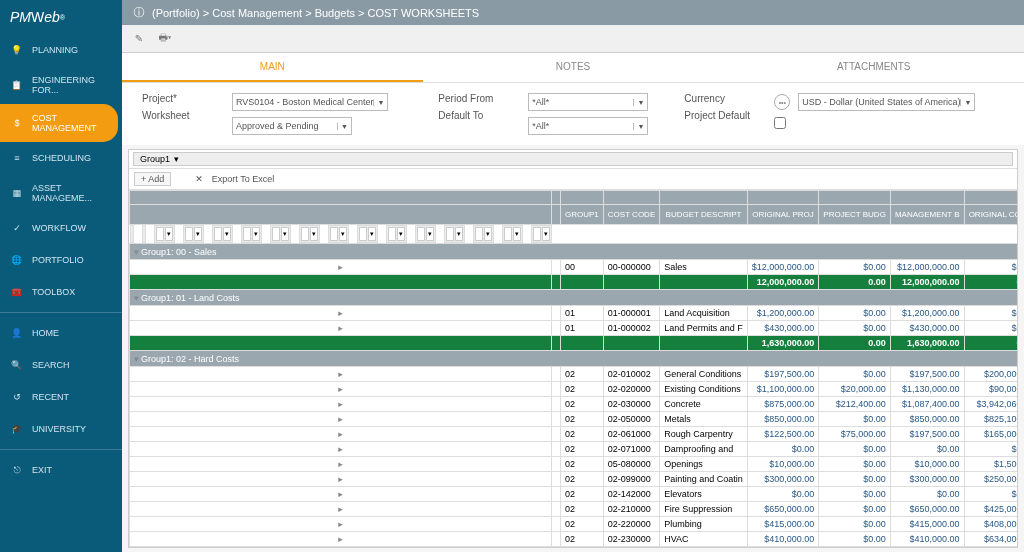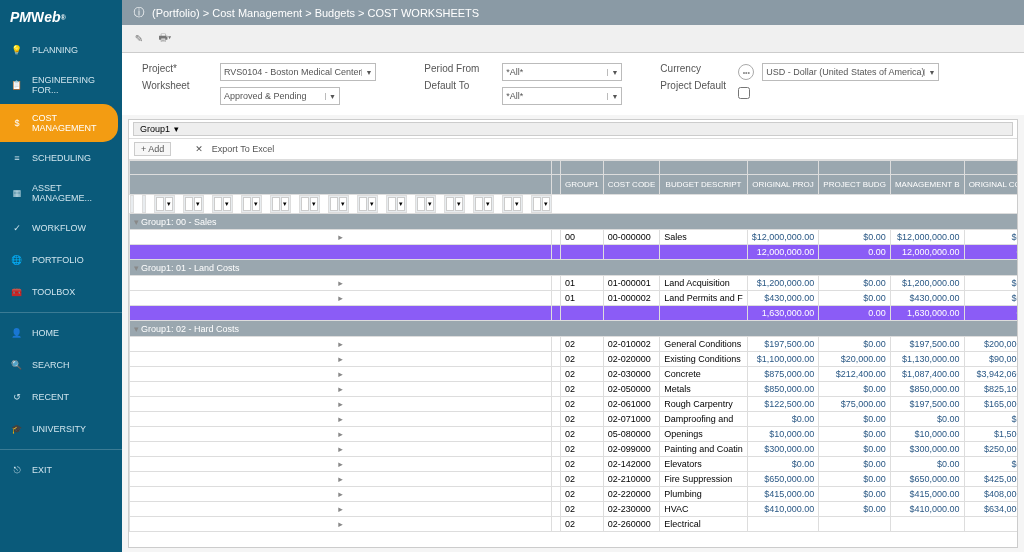--- a/index.html
+++ b/index.html
@@ -1,50 +1,50 @@
 <!DOCTYPE html>
 <html><head>
 <meta charset="utf-8">
 <style>
 *{box-sizing:border-box;margin:0;padding:0;font-family:Arial,Helvetica,sans-serif}
 body{background:#e8e8e8;font-size:10px;overflow:hidden}
 .app{display:flex;height:552px;width:1024px}
 .sidebar{width:122px;background:#0a5a7a;color:#fff;display:flex;flex-direction:column;flex-shrink:0}
-.logo{height:34px;display:flex;align-items:center;padding:16px 10px;font-size:14px;font-weight:bold;color:#fff;font-style:italic}
+.logo{height:34px;display:flex;align-items:center;padding:16px 10px;font-size:14px;font-weight:normal;color:#fff;font-style:italic}
 .logo span{font-style:normal}
 .nav-item{display:flex;align-items:center;gap:8px;padding:9px 10px;color:#d0e5ee;font-size:9px;cursor:pointer}
 .nav-item.active{background:#f39c12;color:#fff;border-radius:0 15px 15px 0;margin-right:4px}
 .nav-divider{height:1px;background:rgba(255,255,255,0.2);margin:4px 0}
 .icon{width:14px;height:14px;display:flex;align-items:center;justify-content:center;flex-shrink:0}
 .main{flex:1;display:flex;flex-direction:column;background:#f5f5f5;min-width:0}
 .breadcrumb-bar{height:25px;background:#8a9aa5;display:flex;align-items:center;padding:0 10px;color:#fff;font-size:11px;gap:6px}
 .toolbar{height:28px;background:#f0f0f0;border-bottom:1px solid #ccc;display:flex;align-items:center;padding:0 10px;gap:12px;color:#777}
 .tabs{display:flex;background:#fff;border-bottom:1px solid #ddd}
 .tab{flex:1;text-align:center;padding:8px;font-size:10px;color:#888;cursor:pointer}
 .tab.active{color:#f39c12;border-bottom:2px solid #f39c12}
-.filters{display:flex;padding:10px 20px;gap:8px;background:#fff;font-size:10px;color:#555;align-items:flex-start;flex-wrap:wrap}
+.filters{display:flex;padding:10px 20px;gap:20px;background:#fff;font-size:10px;color:#555;align-items:flex-start;flex-wrap:wrap}
 .filter-col{display:flex;flex-direction:column;gap:6px}
 .filter-row{display:flex;align-items:center;gap:8px}
 .filter-row label{width:70px}
 .sel{border:1px solid #bbb;height:18px;min-width:120px;background:#fff;display:flex;align-items:center;justify-content:space-between;padding:0 3px;font-size:9px}
 .sel .arr{border-left:1px solid #bbb;padding-left:3px;font-size:7px}
 .grid-wrap{margin:4px 6px;background:#fff;border:1px solid #ccc;flex:1;display:flex;flex-direction:column;min-height:0}
 .grid-toolbar{display:flex;align-items:center;gap:24px;padding:3px 5px;border-bottom:1px solid #ddd;font-size:9px;color:#555}
 .grid-btn{border:1px solid #ccc;background:#f7f7f7;padding:1px 6px;cursor:pointer;font-size:9px}
 .group-chip{border:1px solid #ccc;background:#eee;padding:1px 6px;font-size:9px;display:flex;gap:4px;align-items:center}
 .grid-scroll{flex:1;overflow:auto;position:relative}
 table{border-collapse:collapse;width:100%;font-size:9px}
 th,td{border:1px solid #ddd;padding:2px 4px;white-space:nowrap;text-align:right}
 th{background:#9aa7af;color:#fff;font-weight:normal;font-size:8px;text-align:center;height:20px}
 th.top{background:#9aa7af;height:14px}
 .hdr2 th{background:#9aa7af}
 td.l{text-align:left}
 td.c{text-align:center}
 tr.group-row td{background:#9aa7af;color:#fff;text-align:left;font-weight:normal;height:16px}
-tr.total-row td{background:#8b5cf6;color:#fff;font-weight:normal}
+tr.total-row td{background:#15803d;color:#fff;font-weight:bold}
 tr.filter-row td{background:#e8ecef;height:18px;padding:1px}
 .filter-cell{display:flex;gap:1px}
 .filter-cell input{width:100%;border:1px solid #ccc;height:14px;font-size:8px}
 .filter-cell .fbtn{width:14px;border:1px solid #ccc;background:#fff;font-size:7px;display:flex;align-items:center;justify-content:center}
 .exp{width:12px;text-align:center;color:#888}
 a.v{color:#2a5885;cursor:pointer}
 .currency-circle{width:16px;height:16px;border:1px solid #aaa;border-radius:50%;display:flex;align-items:center;justify-content:center;font-size:7px;color:#888}
 input[type=checkbox]{width:12px;height:12px}
 </style>
 </head>
@@ -112,20 +112,25 @@
   </div>
   <div class="main">
     <div class="breadcrumb-bar">
       <span class="icon">ⓘ</span>
       <span>(Portfolio) &gt; Cost Management &gt; Budgets &gt; COST WORKSHEETS</span>
     </div>
     <div class="toolbar">
       <span class="icon">✎</span>
       <span class="icon">🖶▾</span>
     </div>
+    <div class="tabs">
+      <div class="tab active">MAIN</div>
+      <div class="tab">NOTES</div>
+      <div class="tab">ATTACHMENTS</div>
+    </div>
     <div class="filters">
       <div class="filter-col">
         <div class="filter-row">
             <label>Project*</label>
           </div>
         <div class="filter-row">
             <label>Worksheet</label>
           </div>
       </div>
       <div class="filter-col">
@@ -135,21 +140,21 @@
               <span class="arr">▼</span>
             </div>
           </div>
         <div class="filter-row">
             <div class="sel">
               <span>Approved &amp; Pending</span>
               <span class="arr">▼</span>
             </div>
           </div>
       </div>
-      <div class="filter-col" style="margin-left:40px">
+      <div class="filter-col" style="margin-left:30px">
         <div class="filter-row">
             <label>Period From</label>
           </div>
         <div class="filter-row">
             <label>Default To</label>
           </div>
       </div>
       <div class="filter-col">
         <div class="filter-row">
             <div class="sel">
@@ -157,21 +162,21 @@
               <span class="arr">▼</span>
             </div>
           </div>
         <div class="filter-row">
             <div class="sel">
               <span>*All*</span>
               <span class="arr">▼</span>
             </div>
           </div>
       </div>
-      <div class="filter-col" style="margin-left:30px">
+      <div class="filter-col" style="margin-left:16px">
         <div class="filter-row">
             <label>Currency</label>
           </div>
         <div class="filter-row">
             <label>Project Default</label>
           </div>
       </div>
       <div class="filter-col">
         <div class="filter-row">
             <span class="currency-circle">•••</span>

